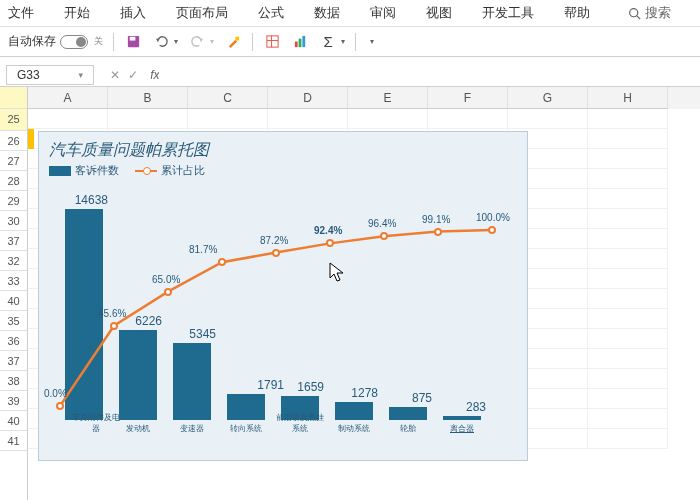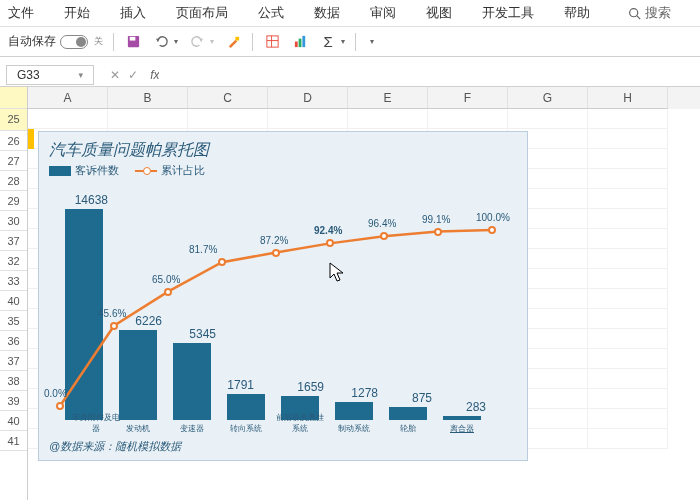--- a/index.html
+++ b/index.html
@@ -191,21 +191,21 @@
         <div class="bar" style="left: 16px; height: 210.787px;"></div>
             <div class="bar-label" style="left: 16px; bottom: 226.787px;">14638</div>
             <div class="cat-label" style="left: 28px;">车身附件及电器</div>
             <div class="bar" style="left: 70px; height: 89.6544px;"></div>
             <div class="bar-label" style="left: 70px; bottom: 105.654px;">6226</div>
             <div class="cat-label" style="left: 70px;">发动机</div>
             <div class="bar" style="left: 124px; height: 76.968px;"></div>
             <div class="bar-label" style="left: 124px; bottom: 92.968px;">5345</div>
             <div class="cat-label" style="left: 124px;">变速器</div>
             <div class="bar" style="left: 178px; height: 25.7904px;"></div>
-            <div class="bar-label" style="left: 162px; bottom: 41.7904px;">1791</div>
+            <div class="bar-label" style="left: 192px; bottom: 41.7904px;">1791</div>
             <div class="cat-label" style="left: 178px;">转向系统</div>
             <div class="bar" style="left: 232px; height: 23.8896px;"></div>
             <div class="bar-label" style="left: 232px; bottom: 39.8896px;">1659</div>
             <div class="cat-label" style="left: 232px;">前后桥及悬挂系统</div>
             <div class="bar" style="left: 286px; height: 18.4032px;"></div>
             <div class="bar-label" style="left: 286px; bottom: 34.4032px;">1278</div>
             <div class="cat-label" style="left: 286px;">制动系统</div>
             <div class="bar" style="left: 340px; height: 12.6px;"></div>
             <div class="bar-label" style="left: 340px; bottom: 28.6px;">875</div>
             <div class="cat-label" style="left: 340px;">轮胎</div>
@@ -224,21 +224,20 @@
             <div class="line-lbl" style="left: 227px; top: 68.528px;">87.2%</div>
             <div class="line-pt" style="left: 281px; top: 59.376px;"></div>
             <div class="line-lbl" style="left: 281px; top: 59.376px; font-weight: bold;">92.4%</div>
             <div class="line-pt" style="left: 335px; top: 52.336px;"></div>
             <div class="line-lbl" style="left: 335px; top: 52.336px;">96.4%</div>
             <div class="line-pt" style="left: 389px; top: 47.584px;"></div>
             <div class="line-lbl" style="left: 389px; top: 47.584px;">99.1%</div>
             <div class="line-pt" style="left: 443px; top: 46px;"></div>
             <div class="line-lbl" style="left: 443px; top: 46px;">100.0%</div>
           </div>
-        <div class="footer-l">@数据来源：随机模拟数据</div>
         <div class="cursor">
           <svg width="18" height="22" viewBox="0 0 18 22">
               <path d="M1 1 L1 16 L5 12 L8 19 L11 18 L8 11 L14 11 Z" fill="#fff" stroke="#000" stroke-width="1"></path>
             </svg>
         </div>
       </div>
     <div class="cell-row">
           <div class="cell"></div>
           <div class="cell"></div>
           <div class="cell"></div>

